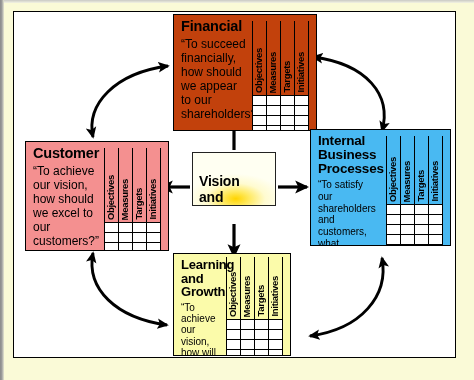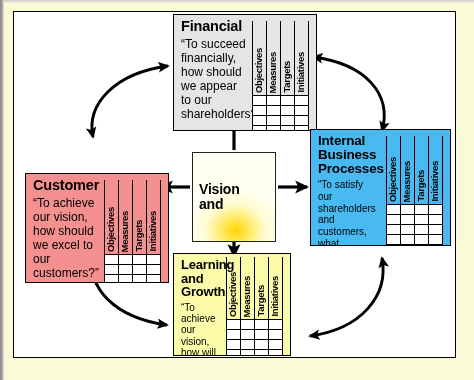--- a/index.html
+++ b/index.html
@@ -95,26 +95,25 @@
     font-weight: bold;
     line-height: 12px;
     white-space: nowrap;
     padding: 2px 0 1px 0;
     letter-spacing: -0.3px;
   }
 
   
   #quad-financial {
     left: 173px; top: 14px; width: 144px; height: 117px;
-    background: #e5e5e5;
+    background: #c2410c;
   }
   #quad-customer {
     left: 25px; top: 141px; width: 144px; height: 110px;
     background: #f49090;
-    margin-top: 32px;
   }
   #quad-internal {
     left: 310px; top: 129px; width: 141px; height: 117px;
     background: #49b9f2;
   }
   #quad-learning {
     left: 173px; top: 253px; width: 118px; height: 103px;
     background: #fbfbaa;
   }
   #quad-internal .quad-title { font-size: 13.5px; line-height: 14px; }
@@ -122,27 +121,27 @@
   #quad-learning .quad-title { font-size: 13px; line-height: 13.5px; }
   #quad-learning .quad-q { font-size: 10px; line-height: 11.4px; }
   #quad-learning .card-table { margin-top: 3px; }
   #quad-internal .card-table td.hd { height: 68px; }
   #quad-learning .card-table td.hd { height: 62px; }
 
   
   #vision-box {
     position: absolute;
     left: 192px; top: 152px;
-    width: 84px; height: 90px;
+    width: 84px; height: 54px;
     border: 1.5px solid #222;
     box-sizing: border-box;
     background:
       radial-gradient(ellipse 58% 48% at 52% 88%, #ffd400 0%, #ffe95e 28%, #fffbd0 62%, #fffff2 100%);
     display: flex;
-    align-items: center;
+    align-items: flex-end;
     justify-content: flex-start;
     padding-left: 6px;
   }
   #vision-box .v-txt {
     font-weight: bold;
     font-size: 14px;
     line-height: 15.5px;
     color: #000;
     letter-spacing: -0.2px;
   }

